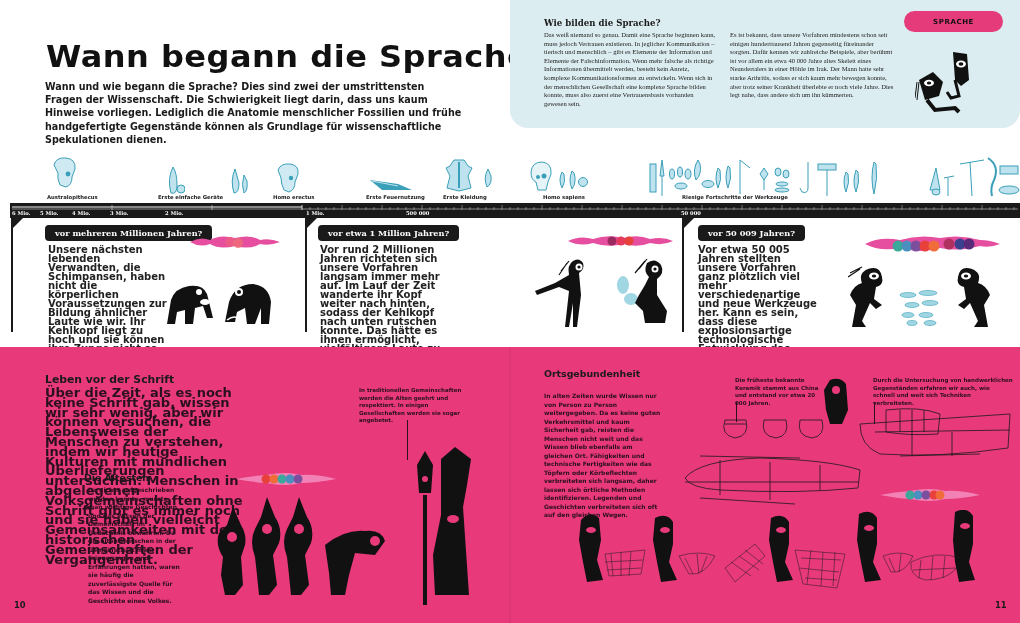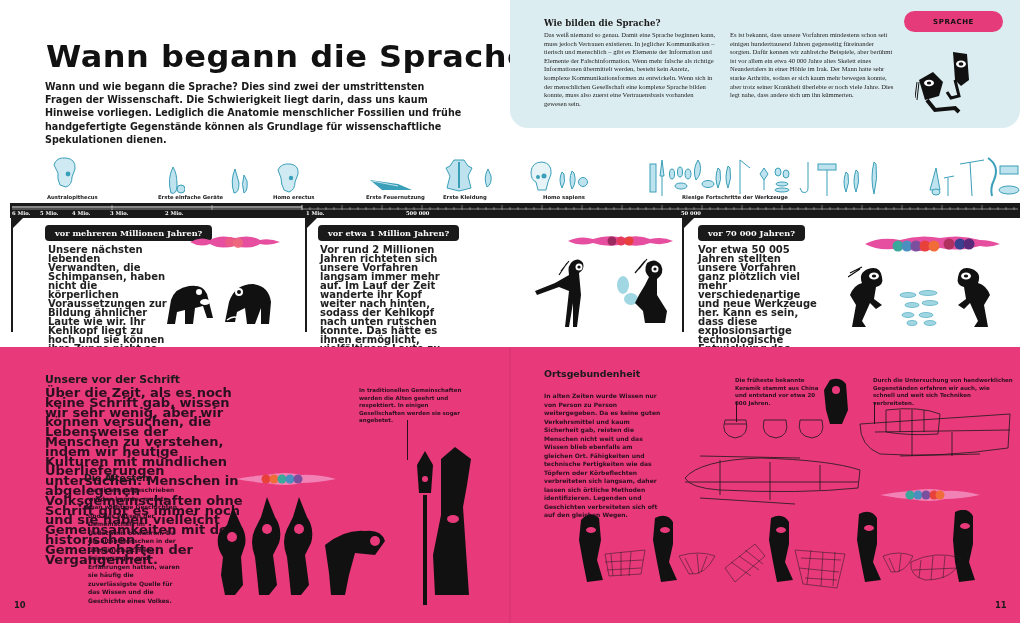--- a/index.html
+++ b/index.html
@@ -333,21 +333,21 @@
     <path d="M112 8 Q120 2 126 10 Q130 18 122 24 L122 40 L132 56 L130 68 L110 68 L108 56 L100 48 L104 40 L110 30 L114 22 Q108 16 112 8 Z" fill="#111"></path>
     <circle cx="120" cy="14" r="3.5" fill="#fff"></circle>
       <circle cx="120" cy="14" r="1.6" fill="#111"></circle>
     <path d="M110 6 L100 18 M112 4 L104 14" stroke="#111" stroke-width="1.2"></path>
   </svg>
 </div>
 
 <div>
   <div class="abs epoch-line" style="left:682px;top:218px;height:114px;"></div>
   <div class="abs epoch-flag" style="left:682px;top:218px;"></div>
-  <div class="abs epoch-pill" style="left:698px;top:225px;">vor 70 000 Jahren?</div>
+  <div class="abs epoch-pill" style="left:698px;top:225px;">vor 50 009 Jahren?</div>
   <p class="abs epoch-body" style="left:698px;top:245px;width:120px;">Vor etwa 50 005 Jahren stellten unsere Vorfahren ganz plötzlich viel mehr verschiedenartige und neue Werkzeuge her. Kann es sein, dass diese explosionsartige technologische Entwicklung das Ergebnis der fortschreitenden Sprachfähigkeiten war?</p>
   <svg class="wave" style="left:865px;top:232px;width:135px;height:24px;" viewBox="0 0 135 24">
     <path d="M0 12 Q15 4 35 8 Q55 2 75 6 Q95 2 115 8 Q125 8 135 12 Q125 16 115 14 Q95 20 75 16 Q55 22 35 16 Q15 20 0 12 Z" fill="#e64e9f"></path>
     <circle cx="33" cy="14" r="5.5" fill="#3aa89a"></circle>
       <circle cx="42" cy="14" r="5.5" fill="#4a8fc0"></circle>
     <circle cx="51" cy="14" r="5.5" fill="#7c4f9e"></circle>
       <circle cx="60" cy="14" r="5.5" fill="#e8403a"></circle>
     <circle cx="69" cy="14" r="5.5" fill="#f06d3a"></circle>
       <circle cx="84" cy="12" r="5.5" fill="#b03060"></circle>
     <circle cx="95" cy="12" r="5.5" fill="#3a3f8e"></circle>
@@ -370,21 +370,21 @@
         <ellipse cx="78" cy="50" rx="7" ry="2.5"></ellipse>
       <ellipse cx="64" cy="58" rx="5" ry="2.5"></ellipse>
         <ellipse cx="82" cy="58" rx="6" ry="2.5"></ellipse>
     </g>
   </svg>
 </div>
 
 <section id="pink-section" class="abs"></section>
 <div id="gutter" class="abs"></div>
 
-<h2 id="lvs-title" class="abs pink-h">Unsere vor der Schrift</h2>
+<h2 id="lvs-title" class="abs pink-h">Leben vor der Schrift</h2>
 <p id="lvs-body" class="abs">Über die Zeit, als es noch keine Schrift gab, wissen wir sehr wenig, aber wir können versuchen, die Lebensweise der Menschen zu verstehen, indem wir heutige Kulturen mit mündlichen Überlieferungen untersuchen. Menschen in abgelegenen Volksgemeinschaften ohne Schrift gibt es immer noch und sie haben vielleicht Gemeinsamkeiten mit den historischen Gemeinschaften der Vergangenheit.</p>
 <h3 id="aelt-title" class="abs pink-h">Die Ältesten</h3>
 <p id="aelt-body" class="abs">Da nichts aufgeschrieben werden konnte, musste man wichtige Geschichten und das Wissen der Gemeinschaft im Gedächtnis bewahren. Da die alten Menschen in der Gemeinschaft mehr Erinnerungen und Erfahrungen hatten, waren sie häufig die zuverlässigste Quelle für das Wissen und die Geschichte eines Volkes.</p>
 <p id="trad-note" class="abs">In traditionellen Gemeinschaften werden die Alten geehrt und respektiert. In einigen Gesellschaften werden sie sogar angebetet.</p>
 <div class="abs leader" style="left:407px;top:420px;height:40px;"></div>
 
 <svg class="abs" style="left:236px;top:470px;width:100px;height:18px;" viewBox="0 0 100 18">
   <path d="M0 9 Q15 6 30 5 Q50 1 65 5 Q80 4 100 9 Q80 13 65 13 Q50 17 30 13 Q15 12 0 9 Z" fill="#f38bbb" opacity="0.9"></path>
   <circle cx="30" cy="9" r="4.5" fill="#e8403a"></circle>
     <circle cx="38" cy="9" r="4.5" fill="#f06d3a"></circle>

